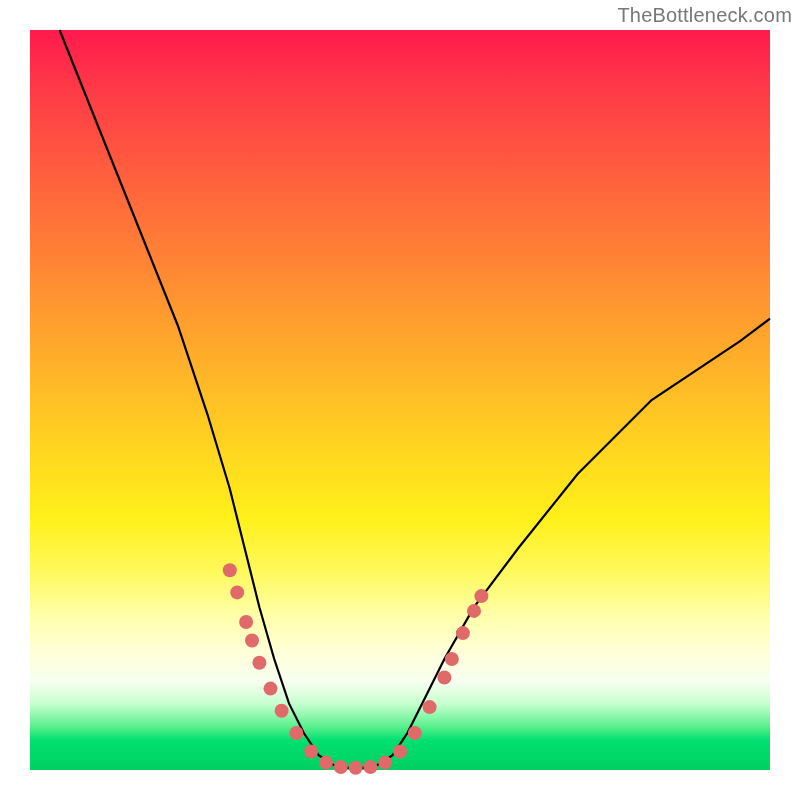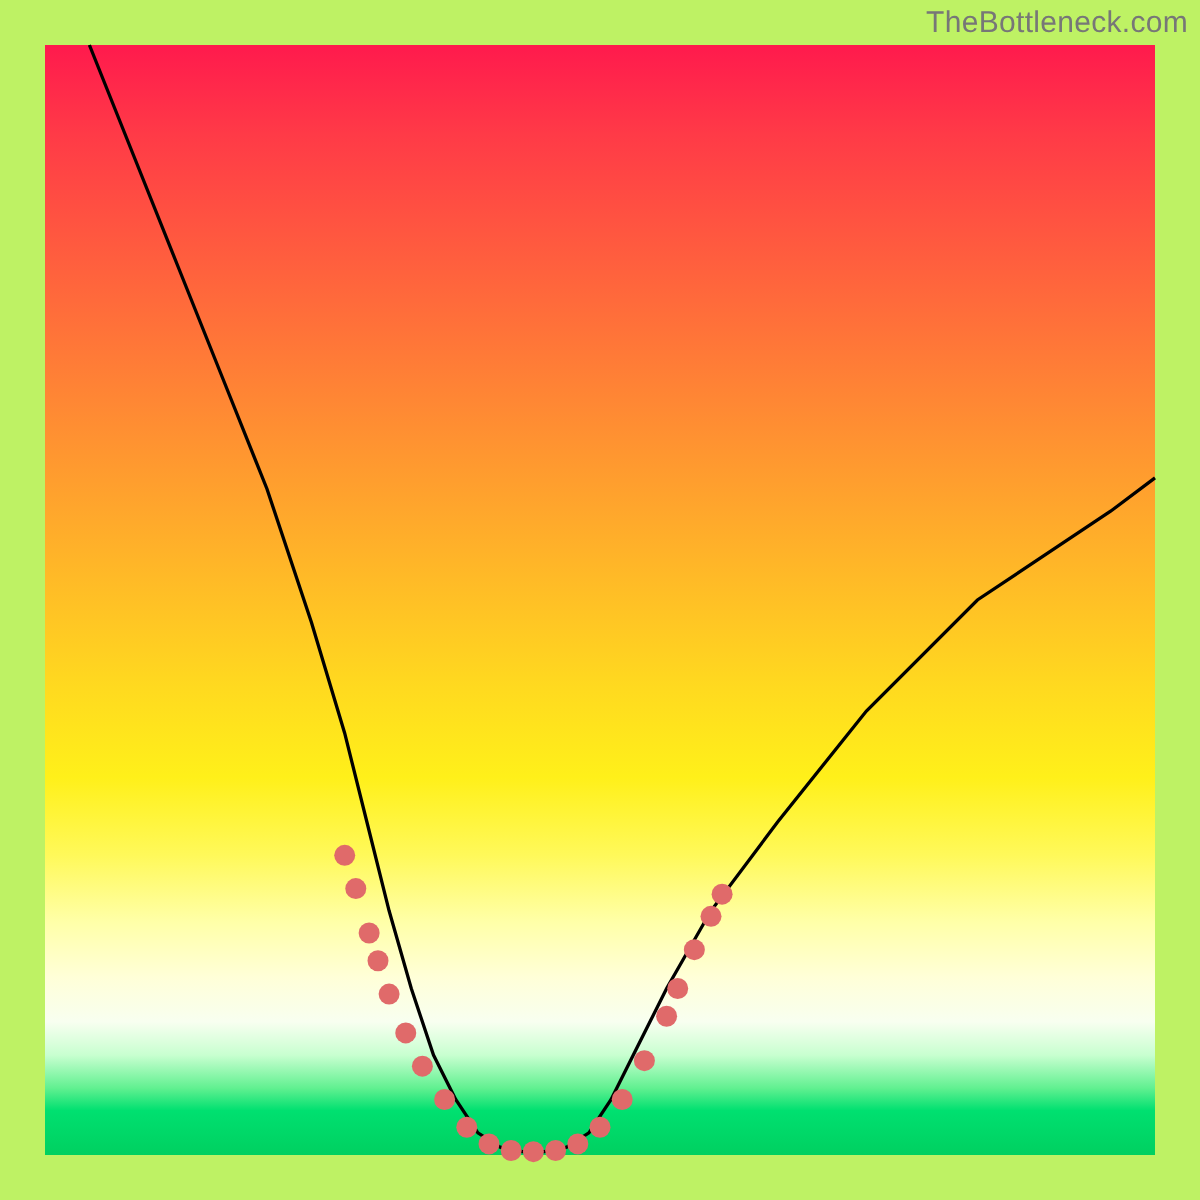--- a/index.html
+++ b/index.html
@@ -10,21 +10,21 @@
     overflow: hidden;
     background: #000;
     font-family: Arial, Helvetica, sans-serif;
   }
   .frame {
     position: absolute;
     top: 0;
     left: 0;
     width: 800px;
     height: 800px;
-    background: #bef264;
+    background: #ffffff;
   }
   .plot-area {
     position: absolute;
     top: 30px;
     left: 30px;
     width: 740px;
     height: 740px;
     
     background: linear-gradient(to bottom,
       #ff1a4d 0%,

